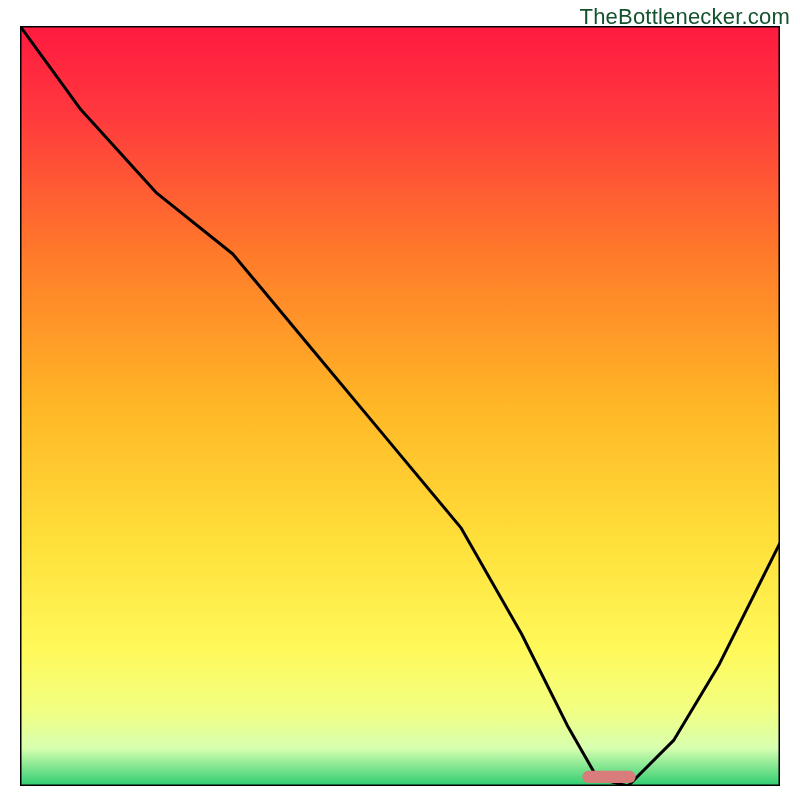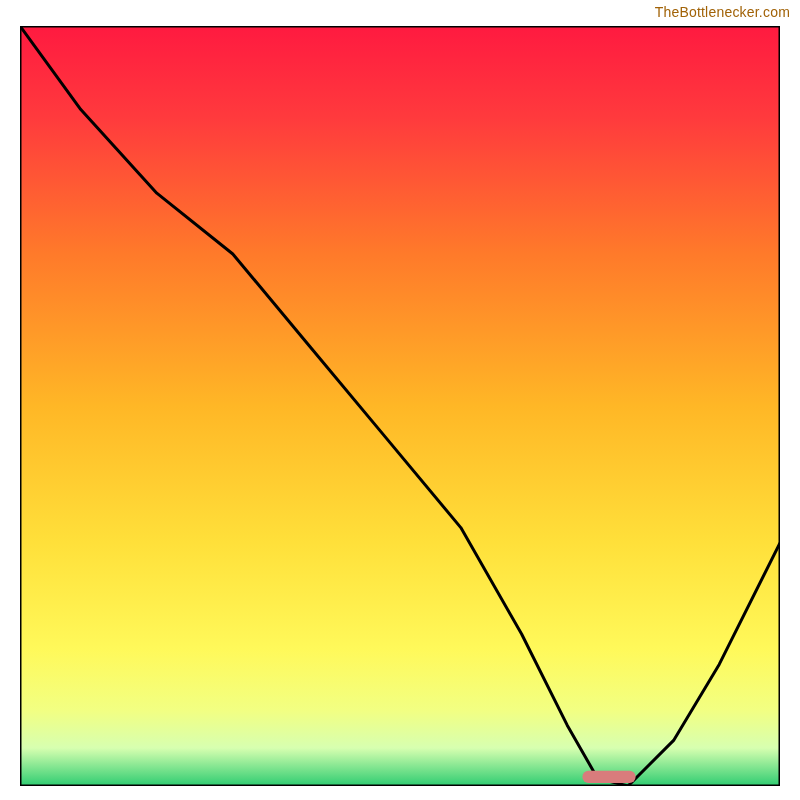--- a/index.html
+++ b/index.html
@@ -12,22 +12,22 @@
   }
   .container {
     position: relative;
     width: 800px;
     height: 800px;
   }
   .watermark {
     position: absolute;
     top: 4px;
     right: 10px;
-    color: #a16207;
-    font-size: 14px;
+    color: #14532d;
+    font-size: 22px;
     font-weight: 500;
     letter-spacing: 0.2px;
     z-index: 5;
   }
   .plot {
     position: absolute;
     left: 20px;
     top: 26px;
     width: 760px;
     height: 760px;

